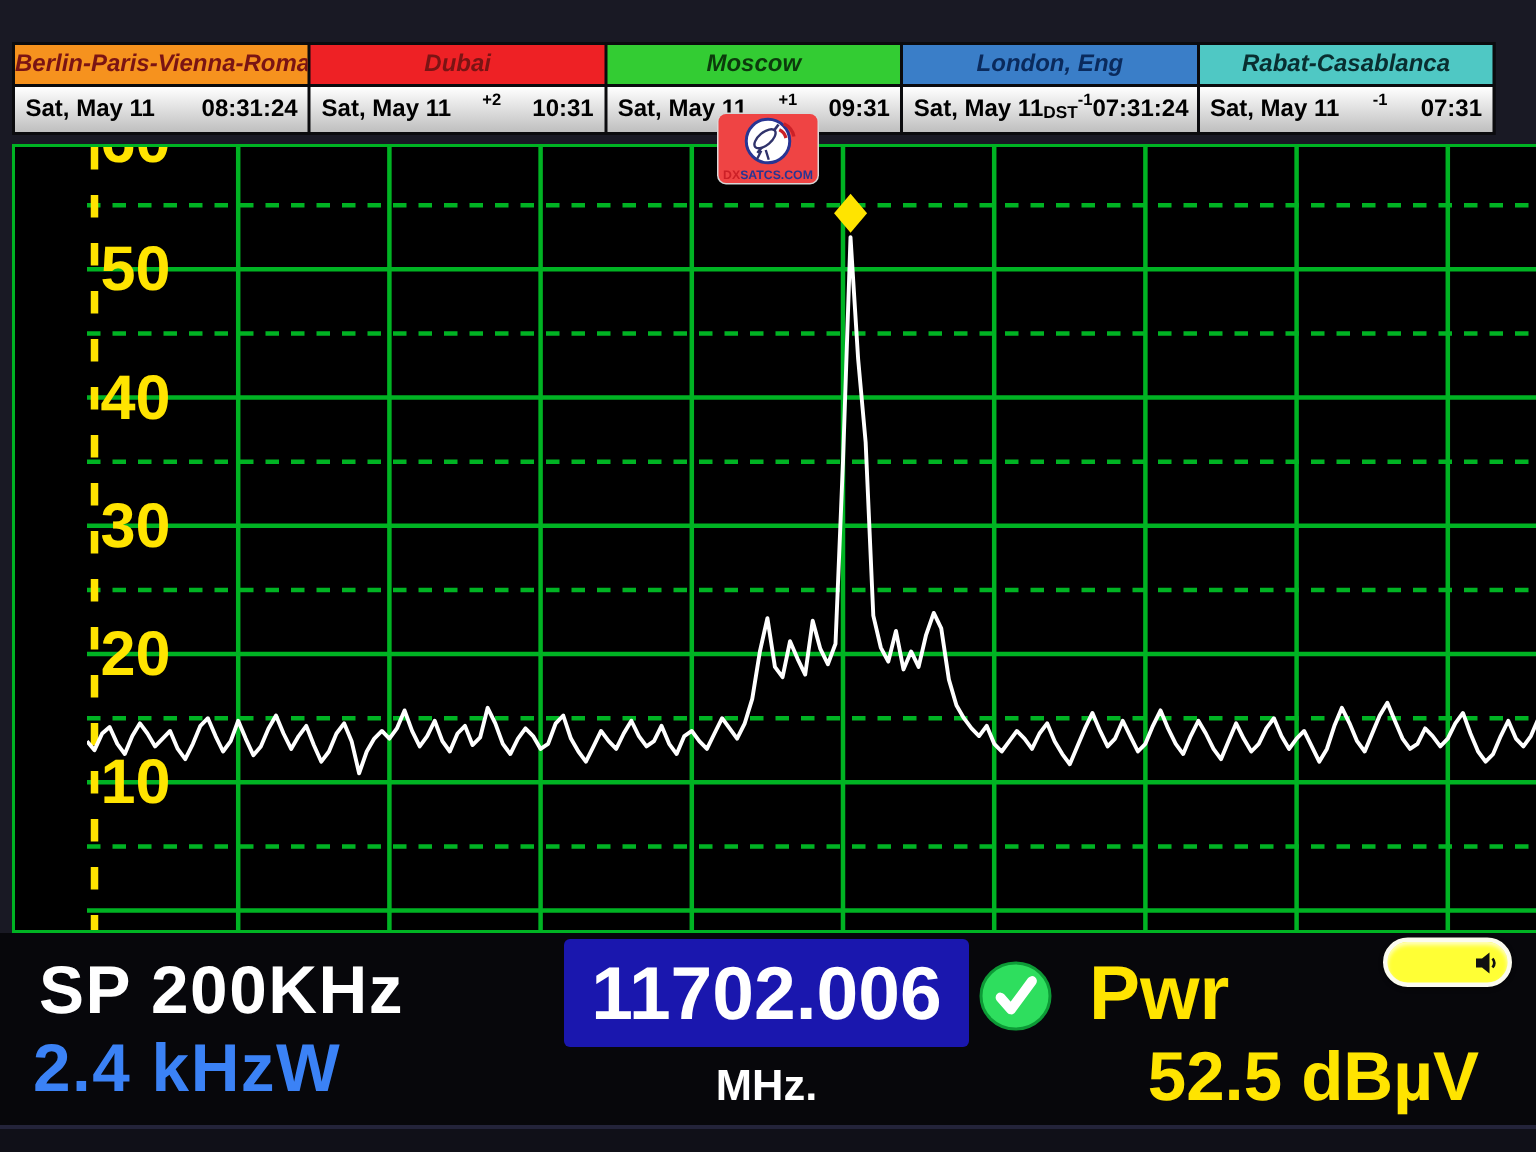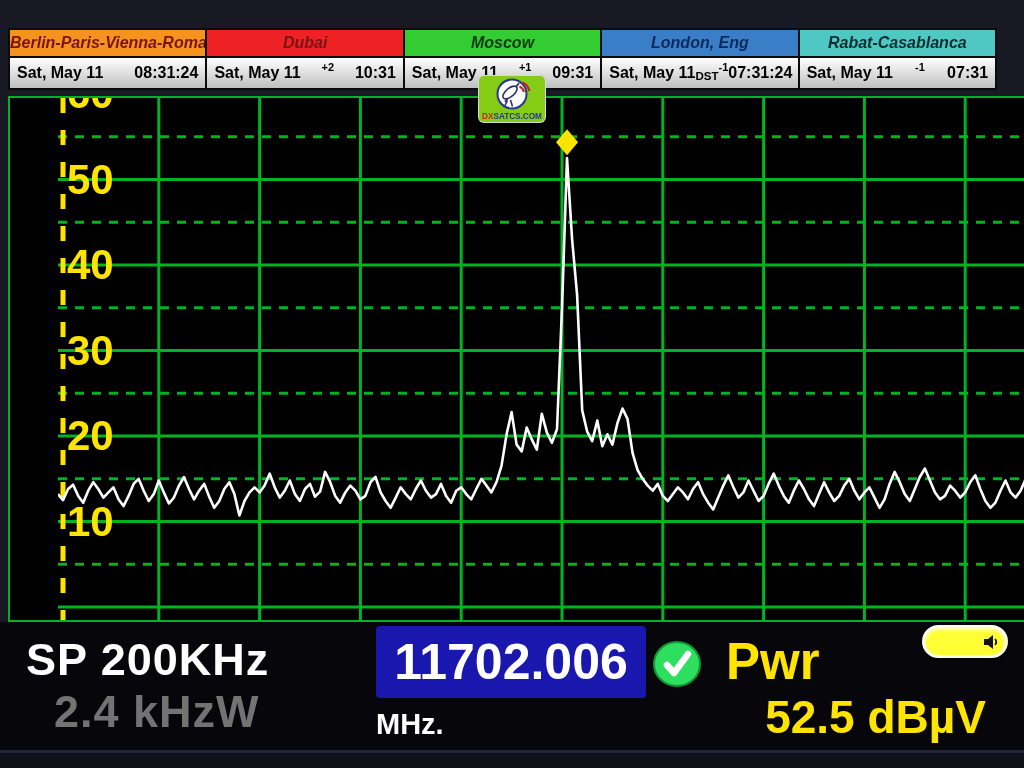--- a/index.html
+++ b/index.html
@@ -14,37 +14,37 @@
   .city-header{height:26px;line-height:26px;text-align:center;font-weight:bold;font-style:italic;
     font-size:16px;white-space:nowrap;overflow:hidden;}
   .city-time{height:30px;display:flex;align-items:center;background:linear-gradient(#ffffff,#bfbfbf);
     color:#000;font-weight:bold;font-size:16px;padding:0 7px;white-space:nowrap;}
   .city-time .date{flex:0 0 auto;text-align:right;}
   .city-time .off{flex:1;text-align:center;font-size:11.5px;position:relative;}
   .city-time .off sup{font-size:11px;position:relative;top:-4px;font-weight:bold;}
   .city-time .time{flex:0 0 auto;margin-left:auto;}
 
   
-  .logo{position:absolute;left:479px;top:76px;width:66px;height:46px;background:#84cc16;
+  .logo{position:absolute;left:479px;top:76px;width:66px;height:46px;background:#ef4444;
     border-radius:5px;z-index:5;box-shadow:0 0 0 1px #d8d8d8;}
 
   
   .plot{position:absolute;left:8px;top:96px;width:1008px;height:522px;background:#000;
     border:2px solid #00b323;overflow:hidden;padding-left:48px;}
   #spectrum-svg{display:block;}
   #spectrum-svg text{font-family:"Liberation Sans",sans-serif;}
 
   
   .bottom-bar{position:absolute;left:0;top:622px;width:1024px;height:146px;background:#07070b;}
   .sp-label{position:absolute;left:26px;top:12px;font-size:45px;font-weight:bold;color:#fff;letter-spacing:1px;}
-  .rbw-label{position:absolute;left:22px;top:64px;font-size:45px;font-weight:bold;color:#737373;letter-spacing:1px;margin-left:32px;}
+  .rbw-label{position:absolute;left:22px;top:64px;font-size:45px;font-weight:bold;color:#3b82f6;letter-spacing:1px;}
   .freq-box{position:absolute;left:376px;top:4px;width:270px;height:72px;border-radius:4px;
     display:flex;align-items:center;justify-content:center;
     color:#fff;font-size:50px;font-weight:bold;background:#1a17ae;}
-  .freq-unit{position:absolute;left:376px;top:86px;width:270px;
+  .freq-unit{position:absolute;left:376px;top:86px;width:270px;text-align:center;
     color:#fff;font-size:29px;font-weight:bold;}
   .check-wrap{position:absolute;left:652px;top:18px;width:50px;height:48px;}
   .pwr-label{position:absolute;left:726px;top:10px;font-size:51px;font-weight:bold;color:#ffe400;}
   .pwr-value{position:absolute;right:38px;top:68px;font-size:46px;font-weight:bold;color:#ffe400;white-space:nowrap;}
   .audio-toggle{position:absolute;left:922px;top:3px;width:86px;height:33px;border-radius:18px;
     border:3px solid #fbfbee;background:#ffff35;display:flex;align-items:center;justify-content:flex-end;
     padding-right:5px;box-sizing:border-box;box-shadow:0 1px 3px rgba(0,0,0,.6), inset 0 2px 3px rgba(255,255,255,.7);}
 </style>
 </head>
 <body>

